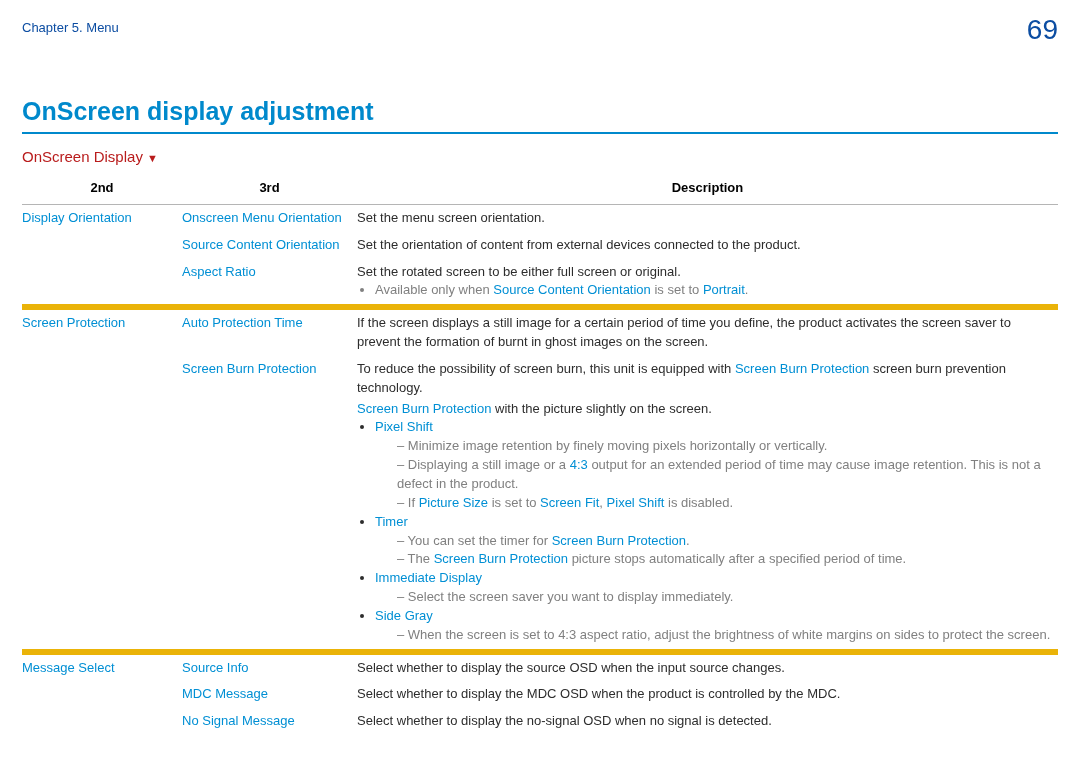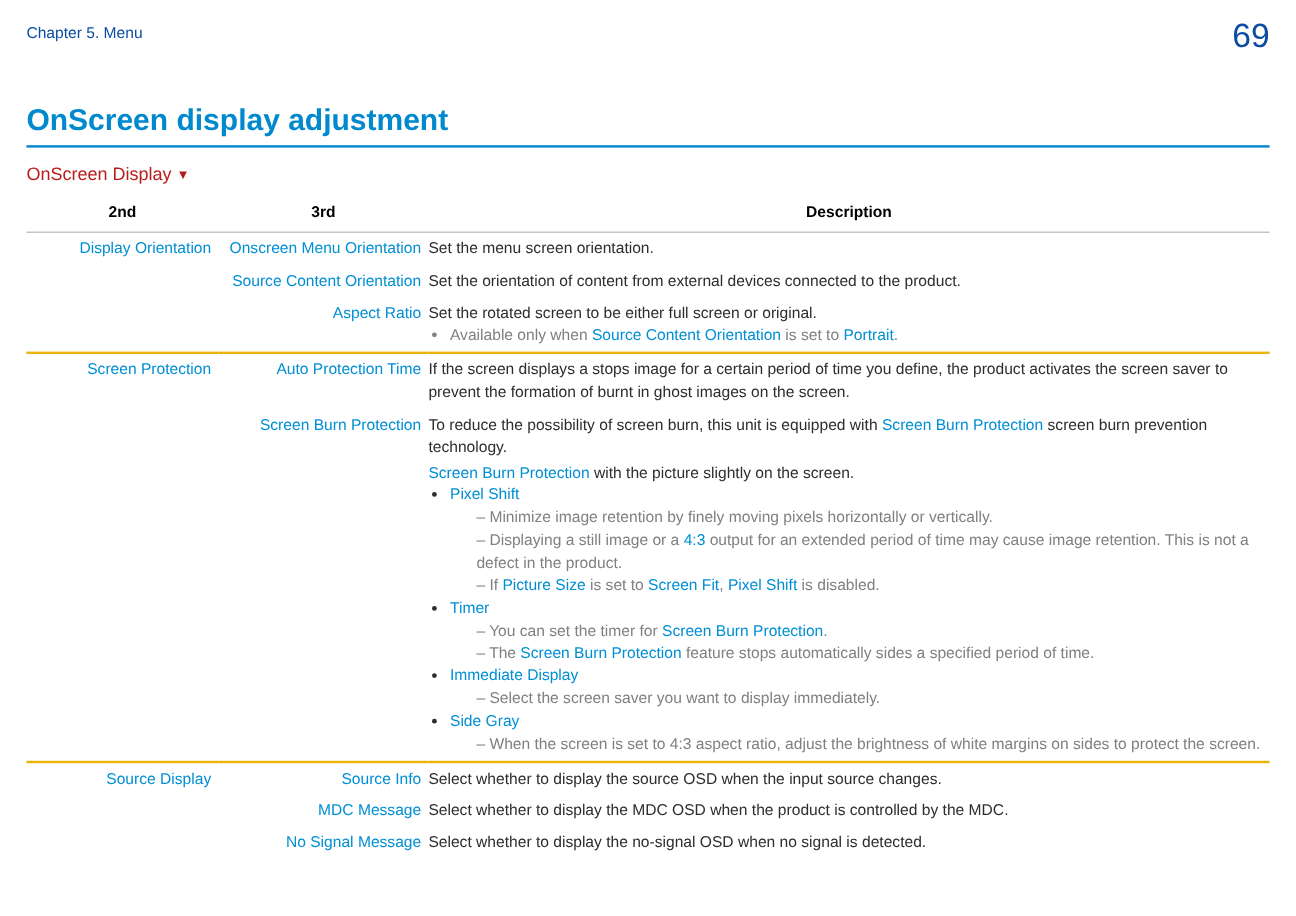--- a/index.html
+++ b/index.html
@@ -9,21 +9,21 @@
     background: #ffffff;
     font-family: Arial, Helvetica, sans-serif;
     font-size: 13px;
     color: #2d2d2d;
     padding: 14px 22px 18px 22px;
   }
   .header {
     display: flex;
     justify-content: space-between;
     align-items: flex-start;
-    margin-bottom: 40px;
+    margin-bottom: 51px;
     gap: 24px;
   }
   .chapter {
     font-size: 13px;
     color: #0c4da2;
     padding-top: 6px;
   }
   .page-num {
     font-size: 28px;
     color: #0c4da2;
@@ -57,24 +57,24 @@
     text-align: center;
     font-weight: 700;
     color: #000;
     padding: 6px 0 6px 0;
     border-bottom: 1px solid #b5b5b5;
   }
   table.menu td {
     vertical-align: top;
     padding: 4px 6px 4px 0;
   }
-  tr.sep td { border-top: 2px solid #eab308; margin-top: 33px; }
+  tr.sep td { border-top: 6px solid #eab308; margin-top: 33px; }
   .col2nd { width: 160px; }
   .col3rd { width: 175px; }
-  .blue { color: #008fd4; text-align: right; }
+  .blue { color: #008fd4; }
   .gray { color: #808080; }
   ul.b1 { list-style: disc; padding-left: 18px; }
   ul.b2 { list-style: none; padding-left: 22px; }
   ul.b2 > li::before { content: "–  "; color: #808080; }
   ul.b2 > li { color: #808080; }
   .desc { color: #2d2d2d; }
   .spacer { height: 2px; }
 </style>
 </head>
 <body>
@@ -120,21 +120,21 @@
           <li class="gray">
             <span>Available only when </span><span class="blue">Source Content Orientation</span><span> is set to </span><span class="blue">Portrait</span><span>.</span>
           </li>
         </ul>
       </td>
     </tr>
 
     <tr class="sep">
       <td class="blue">Screen Protection</td>
       <td class="blue">Auto Protection Time</td>
-      <td class="desc">If the screen displays a stops image for a certain period of time you define, the product activates the screen saver to prevent the formation of burnt in ghost images on the screen.</td>
+      <td class="desc">If the screen displays a still image for a certain period of time you define, the product activates the screen saver to prevent the formation of burnt in ghost images on the screen.</td>
     </tr>
     <tr>
       <td></td>
       <td class="blue">Screen Burn Protection</td>
       <td>
         <span class="desc"><span>To reduce the possibility of screen burn, this unit is equipped with </span><span class="blue">Screen Burn Protection</span><span> screen burn prevention technology.</span></span>
         <div class="spacer"></div>
         <div><span class="blue">Screen Burn Protection</span><span class="desc"> with the picture slightly on the screen.</span></div>
         <ul class="b1">
           <li>
@@ -142,41 +142,41 @@
             <ul class="b2">
               <li><span>Minimize image retention by finely moving pixels horizontally or vertically.</span></li>
               <li><span>Displaying a still image or a </span><span class="blue">4:3</span><span> output for an extended period of time may cause image retention. This is not a defect in the product.</span></li>
               <li><span>If </span><span class="blue">Picture Size</span><span> is set to </span><span class="blue">Screen Fit</span><span>, </span><span class="blue">Pixel Shift</span><span> is disabled.</span></li>
             </ul>
           </li>
           <li>
             <span class="blue">Timer</span>
             <ul class="b2">
               <li><span>You can set the timer for </span><span class="blue">Screen Burn Protection</span><span>.</span></li>
-              <li><span>The </span><span class="blue">Screen Burn Protection</span><span> feature stops automatically sides a specified period of time.</span></li>
+              <li><span>The </span><span class="blue">Screen Burn Protection</span><span> picture stops automatically after a specified period of time.</span></li>
             </ul>
           </li>
           <li>
             <span class="blue">Immediate Display</span>
             <ul class="b2">
               <li><span>Select the screen saver you want to display immediately.</span></li>
             </ul>
           </li>
           <li>
             <span class="blue">Side Gray</span>
             <ul class="b2">
               <li><span>When the screen is set to 4:3 aspect ratio, adjust the brightness of white margins on sides to protect the screen.</span></li>
             </ul>
           </li>
         </ul>
       </td>
     </tr>
 
     <tr class="sep">
-      <td class="blue">Source Display</td>
+      <td class="blue">Message Select</td>
       <td class="blue">Source Info</td>
       <td class="desc">Select whether to display the source OSD when the input source changes.</td>
     </tr>
     <tr>
       <td></td>
       <td class="blue">MDC Message</td>
       <td class="desc">Select whether to display the MDC OSD when the product is controlled by the MDC.</td>
     </tr>
     <tr>
       <td></td>

